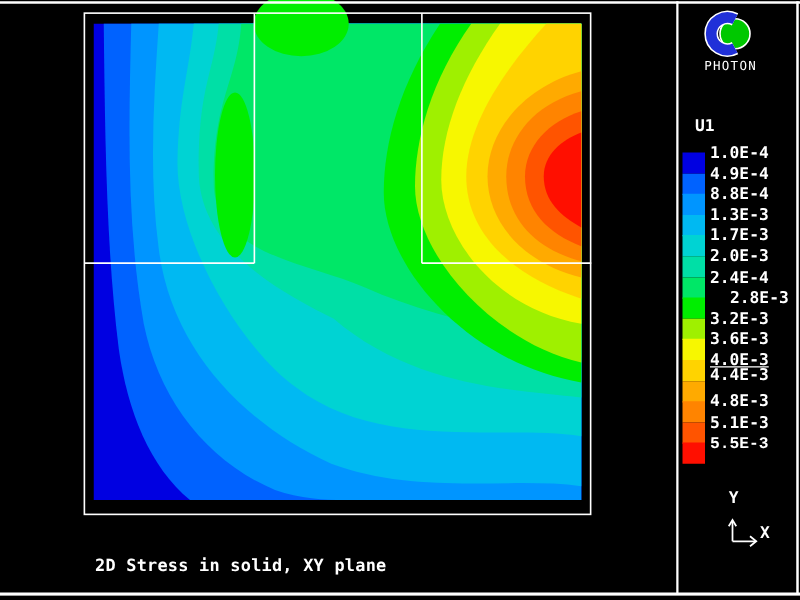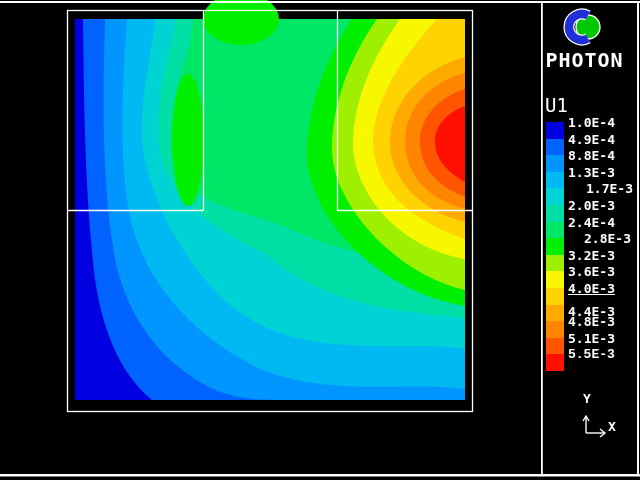--- a/index.html
+++ b/index.html
@@ -1,22 +1,22 @@
 <!DOCTYPE html>
 <html><head>
 <meta charset="utf-8">
 <style>
   html,body{margin:0;padding:0;background:#000;}
   .screen{position:relative;width:640px;height:480px;background:#000;overflow:hidden;
           font-family:"DejaVu Sans Mono", monospace;color:#fff;}
   .abs{position:absolute;}
   .caption{left:76px;top:445px;font-size:13.5px;font-weight:bold;letter-spacing:0.2px;white-space:pre;}
   .panel{left:541px;top:0;width:99px;height:480px;}
-  .brand{left:0;top:48px;width:87px;text-align:center;font-size:20px;font-weight:bold;letter-spacing:1px;}
-  .legend-title{left:4px;top:94px;font-size:19px;font-weight:normal;}
+  .brand{left:0;top:48px;width:87px;text-align:center;font-size:10px;font-weight:normal;letter-spacing:1px;}
+  .legend-title{left:15px;top:94px;font-size:13px;font-weight:bold;}
   .legend-entries{left:5px;top:122px;width:110px;height:252px;}
   .swatch{position:absolute;left:0;width:18px;height:17px;}
   .ticklabel{position:absolute;left:22px;height:13px;font-size:13px;font-weight:bold;line-height:13px;white-space:pre;}
   .ylab{left:42px;top:391px;font-size:13px;font-weight:bold;}
   .xlab{left:67px;top:419px;font-size:13px;font-weight:bold;}
   svg{display:block;}
 </style>
 </head>
 <body>
 
@@ -49,20 +49,21 @@
     <line x1="67.5" y1="210.5" x2="203.5" y2="210.5" stroke="#ffffff" stroke-width="1.3"></line>
     <line x1="337.5" y1="10.5" x2="337.5" y2="210.5" stroke="#ffffff" stroke-width="1.3"></line>
     <line x1="337.5" y1="210.5" x2="473" y2="210.5" stroke="#ffffff" stroke-width="1.3"></line>
 
     <rect x="0" y="1" width="640" height="2" fill="#ffffff"></rect>
     <rect x="0" y="474" width="640" height="2.5" fill="#ffffff"></rect>
     <rect x="541" y="1" width="1.8" height="475" fill="#ffffff"></rect>
     <rect x="637" y="1" width="2" height="475" fill="#ffffff"></rect>
   </svg>
 
+  <div class="abs caption">2D Stress in solid, XY plane</div>
 
   <div class="abs panel">
 
     <svg class="abs" style="left:20px;top:8px" width="48" height="40" viewBox="0 0 48 40">
       <circle cx="27" cy="19" r="12" fill="#00c800" stroke="#ffffff" stroke-width="1.3"></circle>
       <path d="M27,7.5 A13,13 0 1 0 27,30.5" fill="none" stroke="#ffffff" stroke-width="11"></path>
       <path d="M27,7.5 A13,13 0 1 0 27,30.5" fill="none" stroke="#2030d8" stroke-width="8.5"></path>
       <path d="M27,13 A7,7 0 0 1 34,19 A7,7 0 0 1 27,25" fill="none" stroke="#00c800" stroke-width="6"></path>
     </svg>
     <div class="abs brand">PHOTON</div>
@@ -71,35 +72,35 @@
     <div class="abs legend-entries">
         <div class="swatch" style="top: 0px; background: rgb(0, 0, 225);"></div>
         <div class="ticklabel" style="top: -6px;">1.0E-4</div>
         <div class="swatch" style="top: 16.6px; background: rgb(0, 98, 255);"></div>
         <div class="ticklabel" style="top: 10.6px;">4.9E-4</div>
         <div class="swatch" style="top: 33.2px; background: rgb(0, 149, 255);"></div>
         <div class="ticklabel" style="top: 27.2px;">8.8E-4</div>
         <div class="swatch" style="top: 49.8px; background: rgb(0, 185, 242);"></div>
         <div class="ticklabel" style="top: 34px; margin-top: 10px;">1.3E-3</div>
         <div class="swatch" style="top: 66.4px; background: rgb(0, 211, 211);"></div>
-        <div class="ticklabel" style="top: 60.4px; margin-left: 18px;">1.7E-3</div>
+        <div class="ticklabel" style="top: 60.4px;">1.7E-3</div>
         <div class="swatch" style="top: 83px; background: rgb(0, 223, 166);"></div>
         <div class="ticklabel" style="top: 77px;">2.0E-3</div>
         <div class="swatch" style="top: 99.6px; background: rgb(0, 231, 103);"></div>
         <div class="ticklabel" style="top: 93.6px;">2.4E-4</div>
         <div class="swatch" style="top: 116.2px; background: rgb(0, 238, 0);"></div>
         <div class="ticklabel" style="top: 110.2px; margin-left: 16px;">2.8E-3</div>
         <div class="swatch" style="top: 132.8px; background: rgb(159, 240, 0);"></div>
         <div class="ticklabel" style="top: 126.8px;">3.2E-3</div>
         <div class="swatch" style="top: 149.4px; background: rgb(247, 247, 0);"></div>
         <div class="ticklabel" style="top: 143.4px;">3.6E-3</div>
         <div class="swatch" style="top: 166px; background: rgb(255, 211, 0);"></div>
         <div class="ticklabel" style="top: 160px; text-decoration: underline;">4.0E-3</div>
         <div class="swatch" style="top: 182.6px; background: rgb(255, 170, 0);"></div>
-        <div class="ticklabel" style="top: 183px;">4.4E-3</div>
+        <div class="ticklabel" style="top: 172px;">4.4E-3</div>
         <div class="swatch" style="top: 199.2px; background: rgb(255, 132, 0);"></div>
         <div class="ticklabel" style="top: 193.2px;">4.8E-3</div>
         <div class="swatch" style="top: 215.8px; background: rgb(255, 84, 0);"></div>
         <div class="ticklabel" style="top: 209.8px;">5.1E-3</div>
         <div class="swatch" style="top: 232.4px; background: rgb(255, 15, 0);"></div>
         <div class="ticklabel" style="top: 226.4px; font-family: Liberation Mono, monospace;">5.5E-3</div>
       </div>
 
     <div class="abs ylab">Y</div>
     <svg class="abs" style="left:34px;top:412px" width="40" height="30" viewBox="0 0 40 30">

